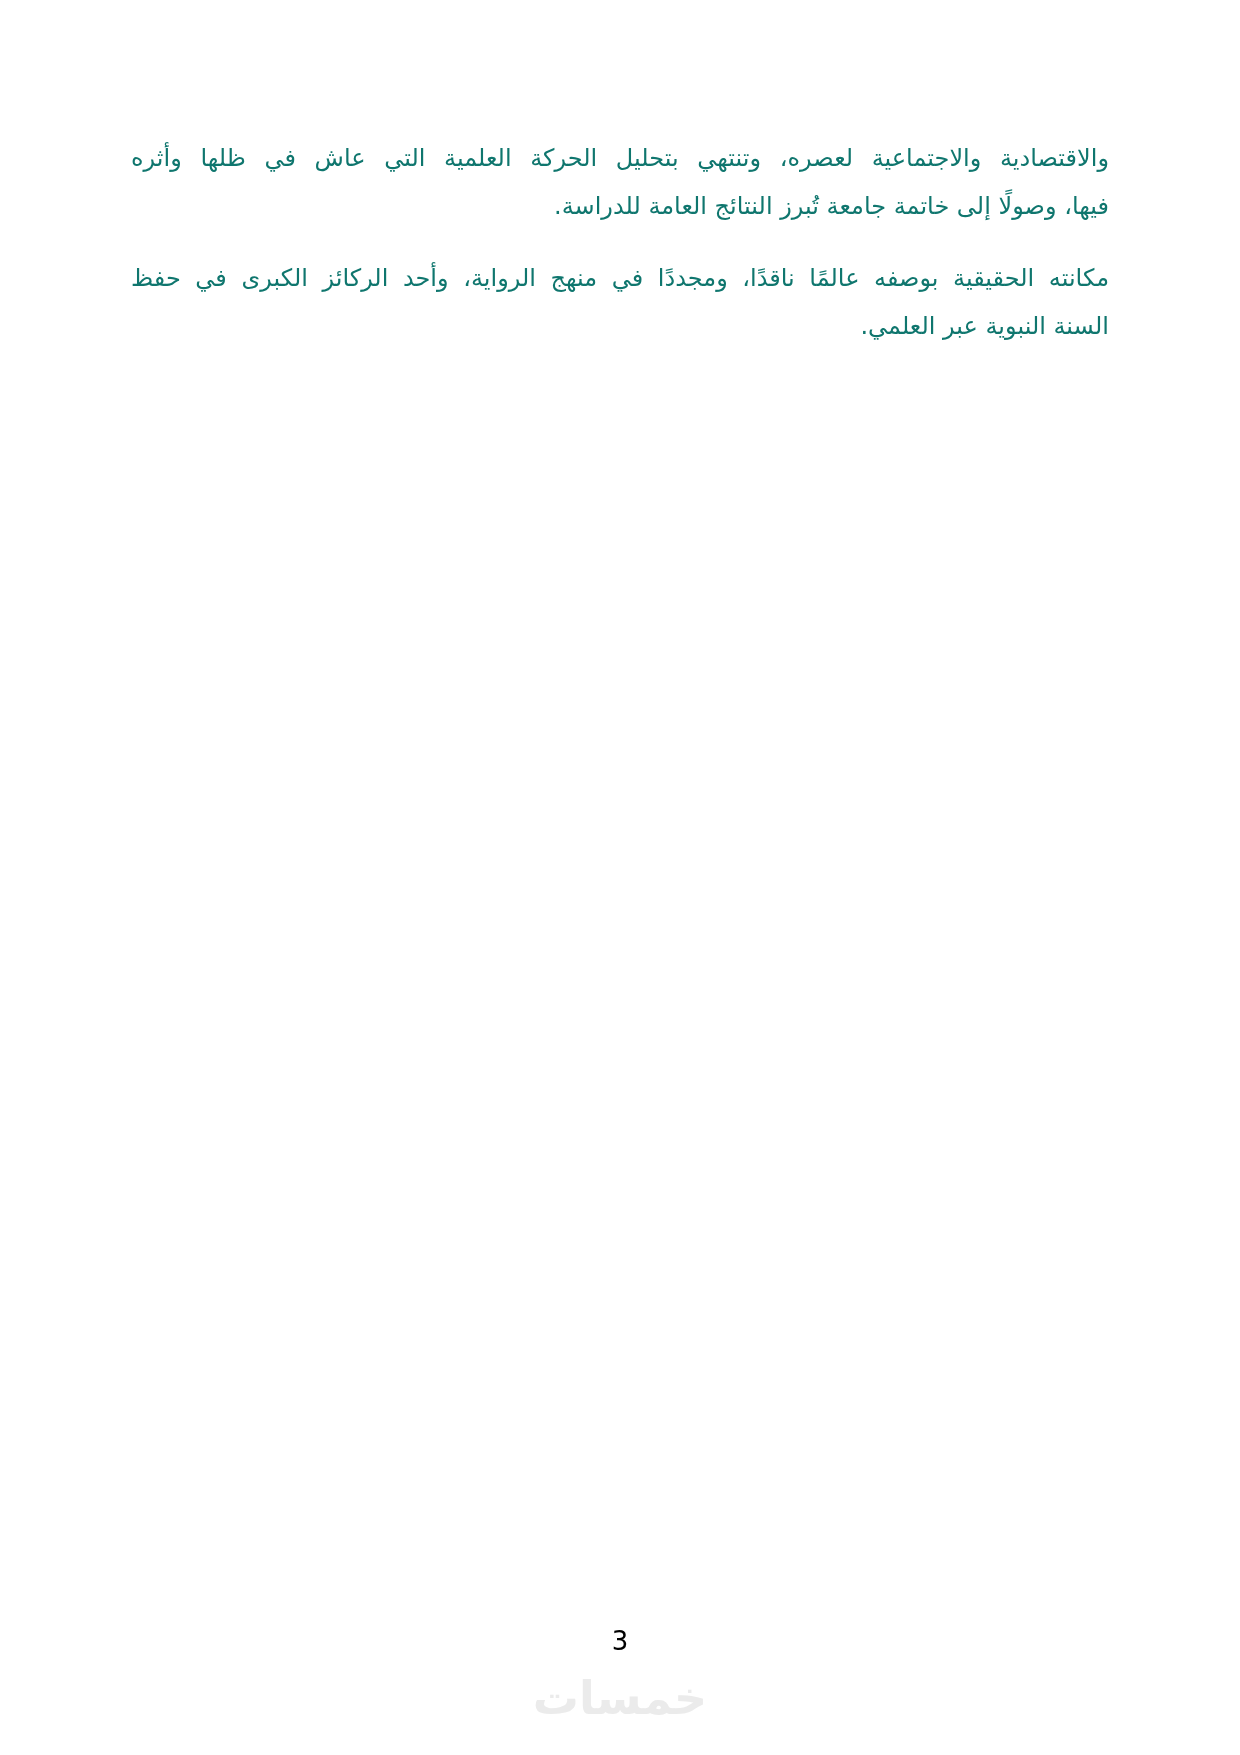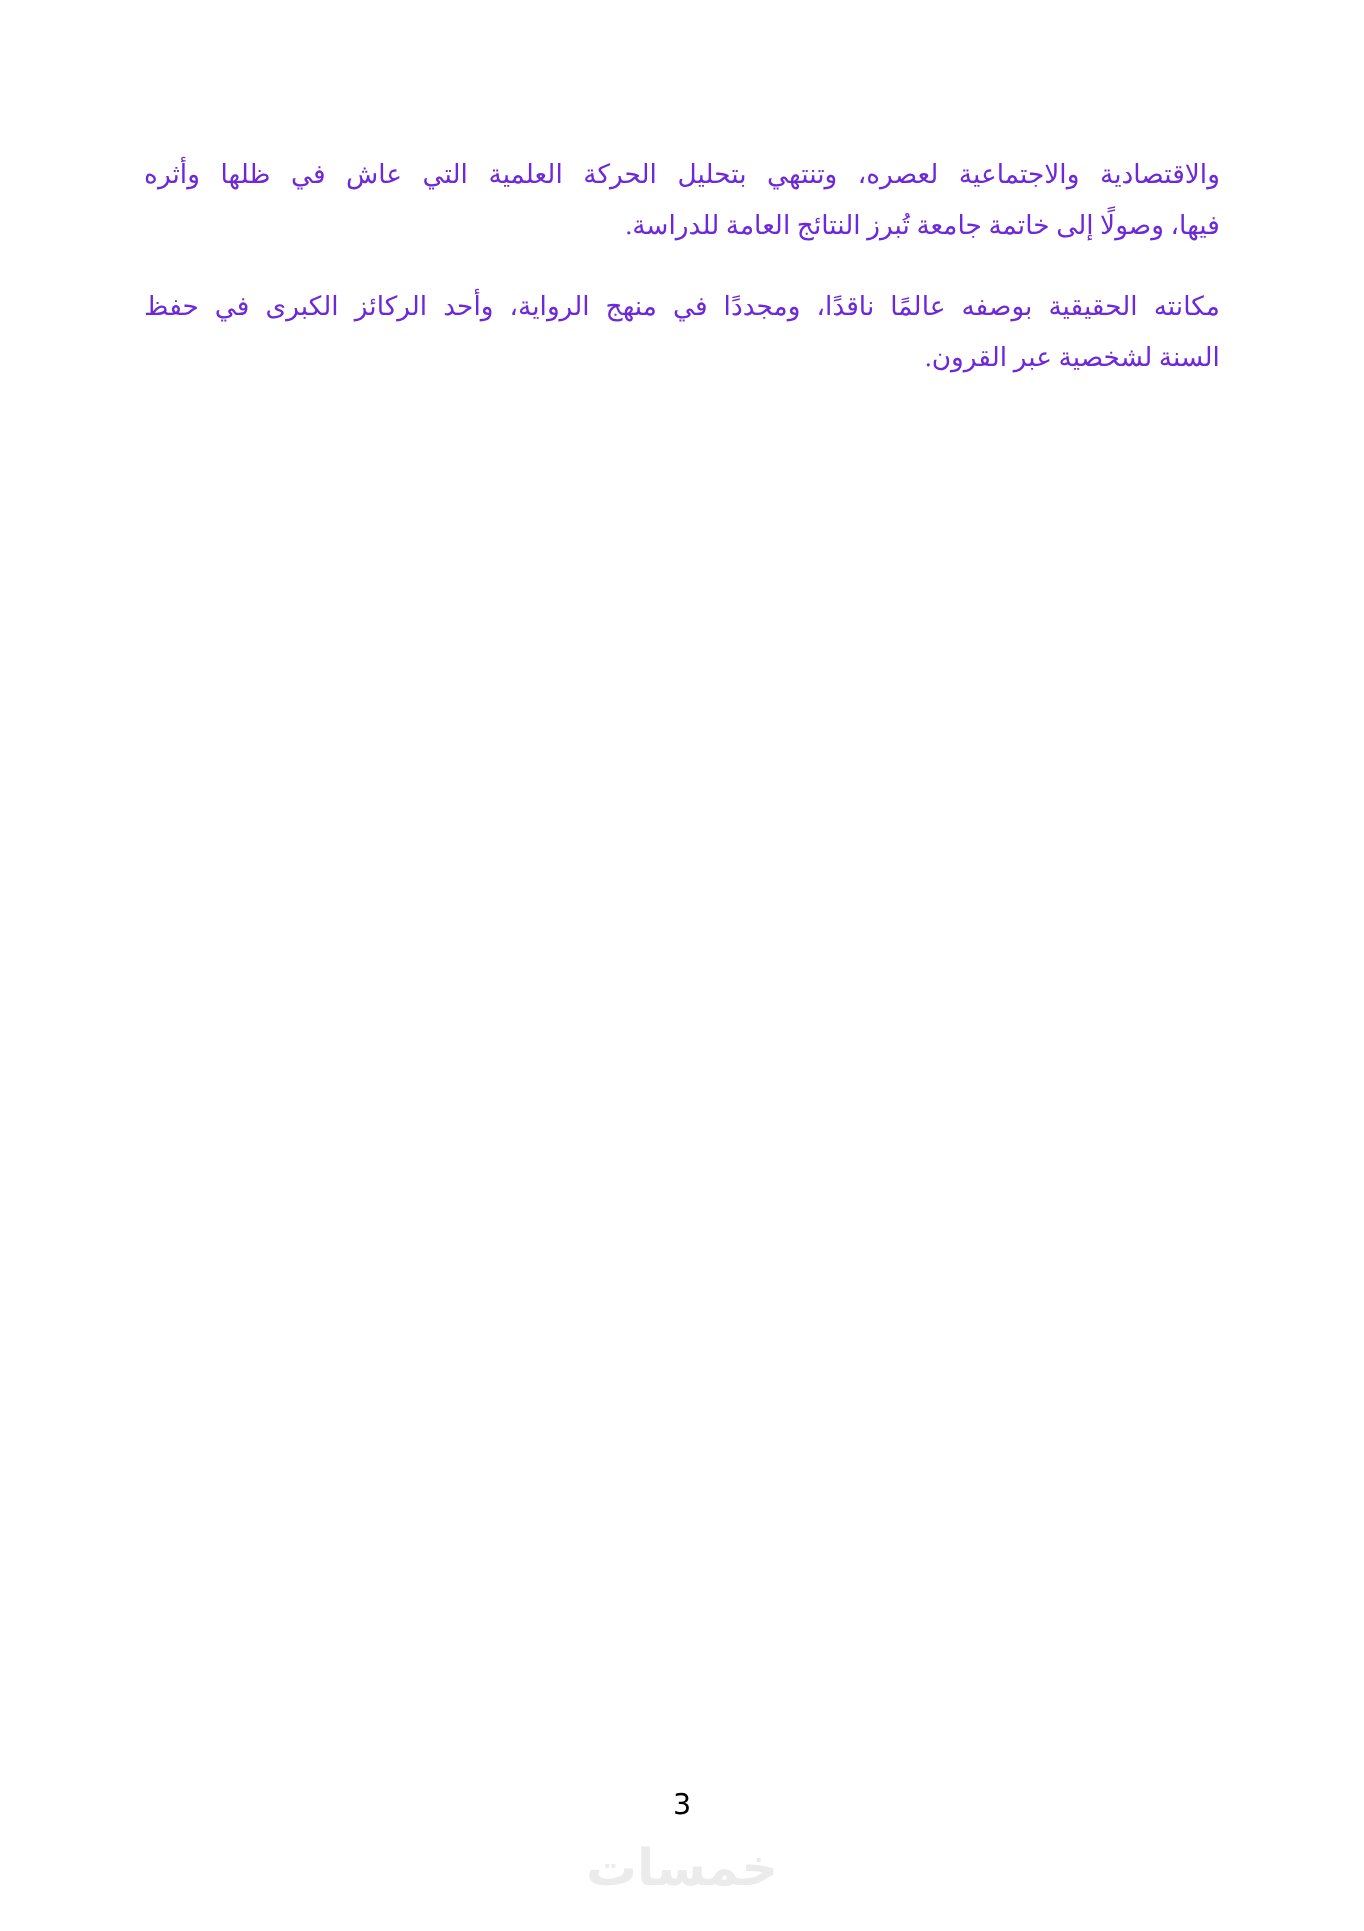--- a/index.html
+++ b/index.html
@@ -20,33 +20,32 @@
     top: 134px;
     left: 131px;
     right: 131px;
     direction: rtl;
   }
   .para { margin: 0; }
   .para + .para { margin-top: 24px; }
   .line {
     font-size: 24px;
     line-height: 48px;
-    color: #6d28d9;
+    color: #0f766e;
     white-space: nowrap;
     overflow: hidden;
   }
   
   .line.fill {
     text-align: justify;
     text-align-last: justify;
   }
   
   .line.end {
     text-align: right;
-    font-family: Liberation Serif, serif;
   }
   .page-footer {
     position: absolute;
     left: 0;
     right: 0;
     top: 1624px;
     text-align: center;
   }
   .page-number {
     font-size: 26px;
@@ -73,21 +72,21 @@
 </head>
 <body>
 
 <main class="body-text">
   <div class="para">
     <div class="line fill">والاقتصادية والاجتماعية لعصره، وتنتهي بتحليل الحركة العلمية التي عاش في ظلها وأثره</div>
     <div class="line end">فيها، وصولًا إلى خاتمة جامعة تُبرز النتائج العامة للدراسة.</div>
   </div>
   <div class="para">
     <div class="line fill">مكانته الحقيقية بوصفه عالمًا ناقدًا، ومجددًا في منهج الرواية، وأحد الركائز الكبرى في حفظ</div>
-    <div class="line end">السنة لشخصية عبر القرون.</div>
+    <div class="line end">السنة النبوية عبر العلمي.</div>
   </div>
 </main>
 
 <footer class="page-footer">
   <span class="page-number">3</span>
 </footer>
 
 <div class="watermark">
   <span class="watermark-text">خمسات</span>
 </div>

